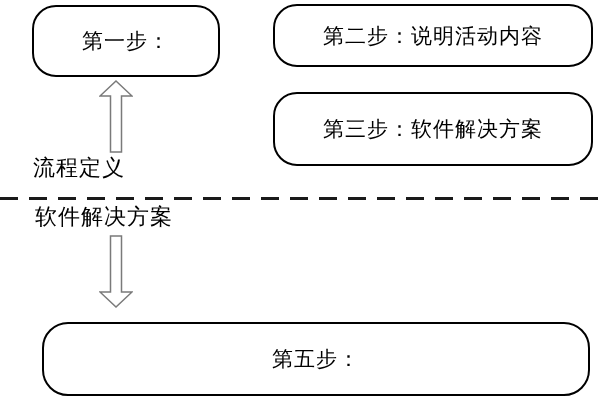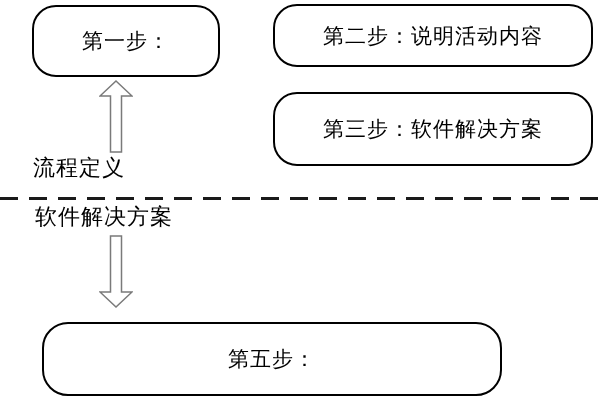--- a/index.html
+++ b/index.html
@@ -28,21 +28,21 @@
     justify-content: center;
     text-align: center;
     font-size: 21px;
     line-height: 26px;
     letter-spacing: 1px;
   }
   #box-step1 { left: 32px;  top: 5px;   width: 188px; height: 72px; }
   #box-step2 { left: 273px; top: 4px;   width: 320px; height: 63px; }
   #box-step3 { left: 273px; top: 92px; width: 320px; height: 74px; }
   #box-step4 { left: 272px; top: 223px; width: 318px; height: 74px; }
-  #box-step5 { left: 42px;  top: 322px; width: 460px; height: 74px; border-radius: 26px; }
+  #box-step5 { left: 42px;  top: 322px; width: 548px; height: 74px; border-radius: 26px; }
   .phase-label {
     position: absolute;
     width: 160px;
     text-align: left;
     font-size: 22px;
     letter-spacing: 1px;
     line-height: 24px;
   }
   #label-upper { left: 33px; top: 156px; }
   #label-lower { left: 35px; top: 205px; }

